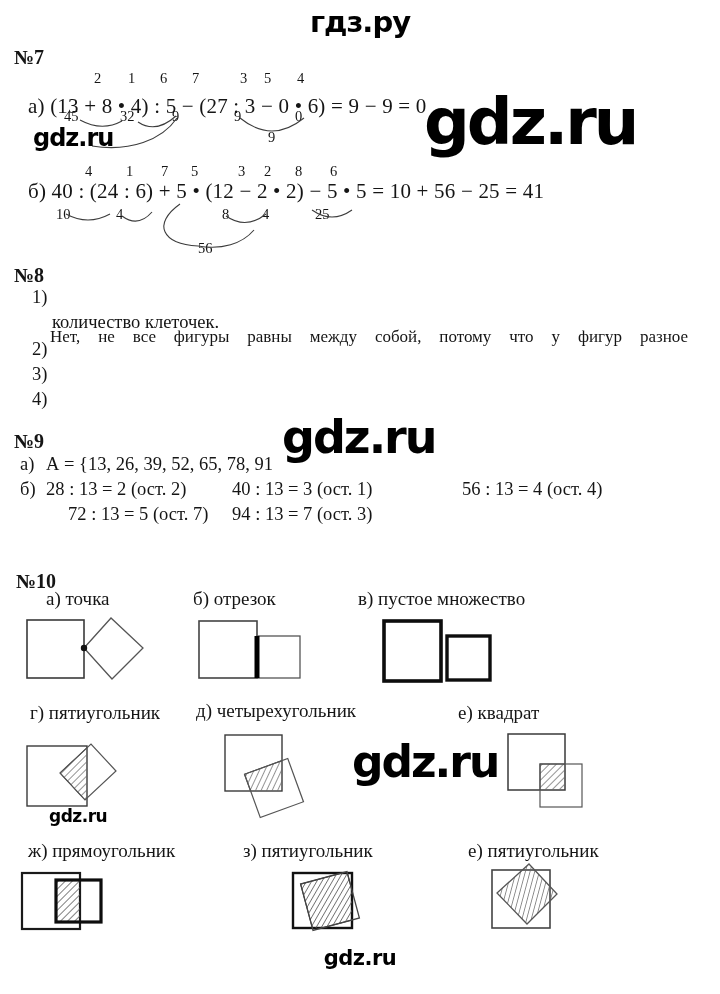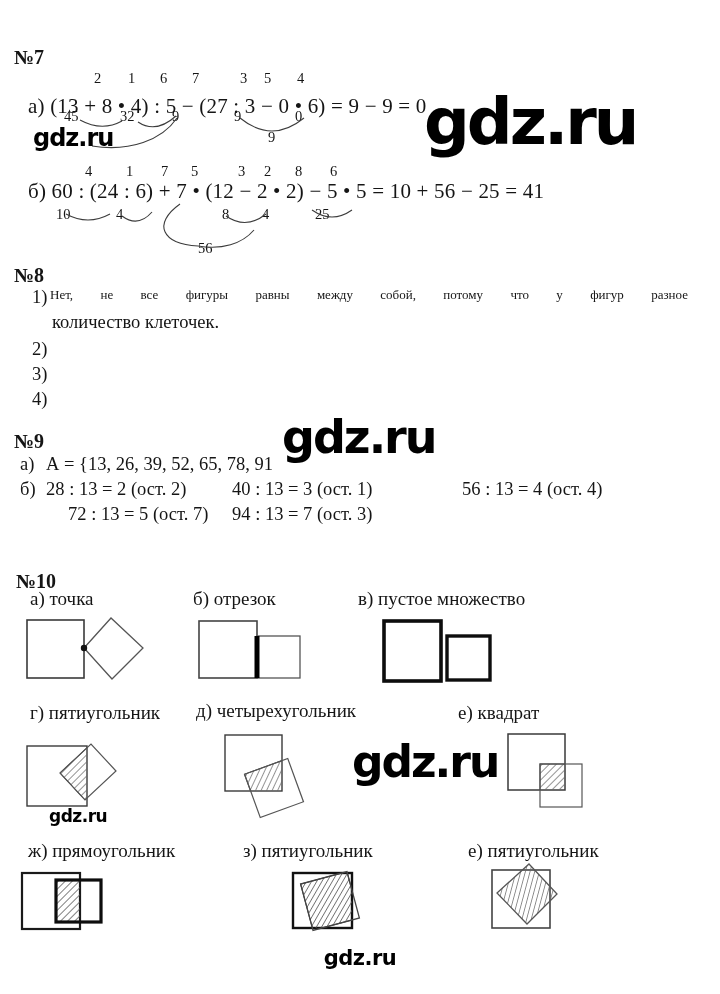--- a/index.html
+++ b/index.html
@@ -7,31 +7,32 @@
         font-family:"Liberation Serif",serif;color:#151515;}
   .abs{position:absolute;}
   .brand{font-family:"DejaVu Sans",sans-serif;font-weight:bold;white-space:nowrap;line-height:1;color:#000;}
   .site-header{left:0;right:0;top:8px;text-align:center;font-size:29px;letter-spacing:-1px;}
   .site-footer{left:0;right:0;top:948px;text-align:center;font-size:21px;letter-spacing:-0.5px;}
   .tasknum{font-weight:bold;font-size:20px;white-space:nowrap;}
   .expr{font-size:21px;white-space:nowrap;letter-spacing:0.2px;}
   .om,.pr{font-size:14.5px;white-space:nowrap;}
   .wm{font-family:"DejaVu Sans",sans-serif;font-weight:bold;white-space:nowrap;line-height:1;color:#000;z-index:5;}
   .t8num,.t8line{font-size:18.5px;white-space:nowrap;}
-  .t8just{font-size:13px;white-space:nowrap;text-align:justify;text-align-last:justify;}
+  .t8just{font-size:17px;white-space:nowrap;text-align:justify;text-align-last:justify;margin-top:40px;}
   .t9line{font-size:18.5px;white-space:nowrap;}
   .figlabel{font-size:19px;white-space:nowrap;}
   svg{display:block;}
   .arcs path{fill:none;stroke:#3c3c3c;stroke-width:1.1px;}
 </style>
 </head>
 <body>
 
 <div class="page">
 
+  <div class="abs brand site-header">гдз.ру</div>
   <div class="abs brand site-footer">gdz.ru</div>
 
   <div class="abs tasknum" style="left:14px;top:46px">№7</div>
 
   <div class="om abs" style="left:94px;top:70px">2</div>
   <div class="om abs" style="left:128px;top:70px">1</div>
   <div class="om abs" style="left:160px;top:70px">6</div>
   <div class="om abs" style="left:192px;top:70px">7</div>
   <div class="om abs" style="left:240px;top:70px">3</div>
   <div class="om abs" style="left:264px;top:70px">5</div>
@@ -58,21 +59,21 @@
 
   <div class="om abs" style="left:85px;top:163px">4</div>
   <div class="om abs" style="left:126px;top:163px">1</div>
   <div class="om abs" style="left:161px;top:163px">7</div>
   <div class="om abs" style="left:191px;top:163px">5</div>
   <div class="om abs" style="left:238px;top:163px">3</div>
   <div class="om abs" style="left:264px;top:163px">2</div>
   <div class="om abs" style="left:295px;top:163px">8</div>
   <div class="om abs" style="left:330px;top:163px">6</div>
 
-  <div class="expr abs" style="left:28px;top:179px"><span>б)</span> <span>60 : (24 : 6) + 7 • (12 − 2 • 2) − 5 • 5 = 10 + 56 − 25 = 41</span></div>
+  <div class="expr abs" style="left:28px;top:179px"><span>б)</span> <span>40 : (24 : 6) + 5 • (12 − 2 • 2) − 5 • 5 = 10 + 56 − 25 = 41</span></div>
 
   <div class="pr abs" style="left:56px;top:206px">10</div>
   <div class="pr abs" style="left:116px;top:206px">4</div>
   <div class="pr abs" style="left:222px;top:206px">8</div>
   <div class="pr abs" style="left:262px;top:206px">4</div>
   <div class="pr abs" style="left:315px;top:206px">25</div>
   <div class="pr abs" style="left:198px;top:240px">56</div>
 
   <svg class="abs arcs" style="left:30px;top:196px" width="540" height="80" viewBox="0 0 540 80">
     <path d="M 36 18 Q 58 30 80 18"></path>
@@ -102,21 +103,21 @@
 
   <div class="t9line abs" style="left:20px;top:479px">б)</div>
   <div class="t9line abs" style="left:46px;top:479px">28 : 13 = 2 (ост. 2)</div>
   <div class="t9line abs" style="left:232px;top:479px">40 : 13 = 3 (ост. 1)</div>
   <div class="t9line abs" style="left:462px;top:479px">56 : 13 = 4 (ост. 4)</div>
   <div class="t9line abs" style="left:68px;top:504px">72 : 13 = 5 (ост. 7)</div>
   <div class="t9line abs" style="left:232px;top:504px">94 : 13 = 7 (ост. 3)</div>
 
   <div class="abs tasknum" style="left:16px;top:570px">№10</div>
 
-  <div class="figlabel abs" style="left:30px;top:588px">а) точка</div>
+  <div class="figlabel abs" style="left:46px;top:588px">а) точка</div>
   <div class="figlabel abs" style="left:193px;top:588px">б) отрезок</div>
   <div class="figlabel abs" style="left:358px;top:588px">в) пустое множество</div>
 
   <svg class="abs" style="left:25px;top:612px" width="125" height="75" viewBox="0 0 125 75">
     <rect x="2" y="8" width="57" height="58" fill="none" stroke="#3a3a3a" stroke-width="1.6"></rect>
     <polygon points="59,36 86,6 118,36 87,67" fill="none" stroke="#555" stroke-width="1.3"></polygon>
     <circle cx="59" cy="36" r="3.2" fill="#111"></circle>
   </svg>
 
   <svg class="abs" style="left:193px;top:612px" width="120" height="72" viewBox="0 0 120 72">

